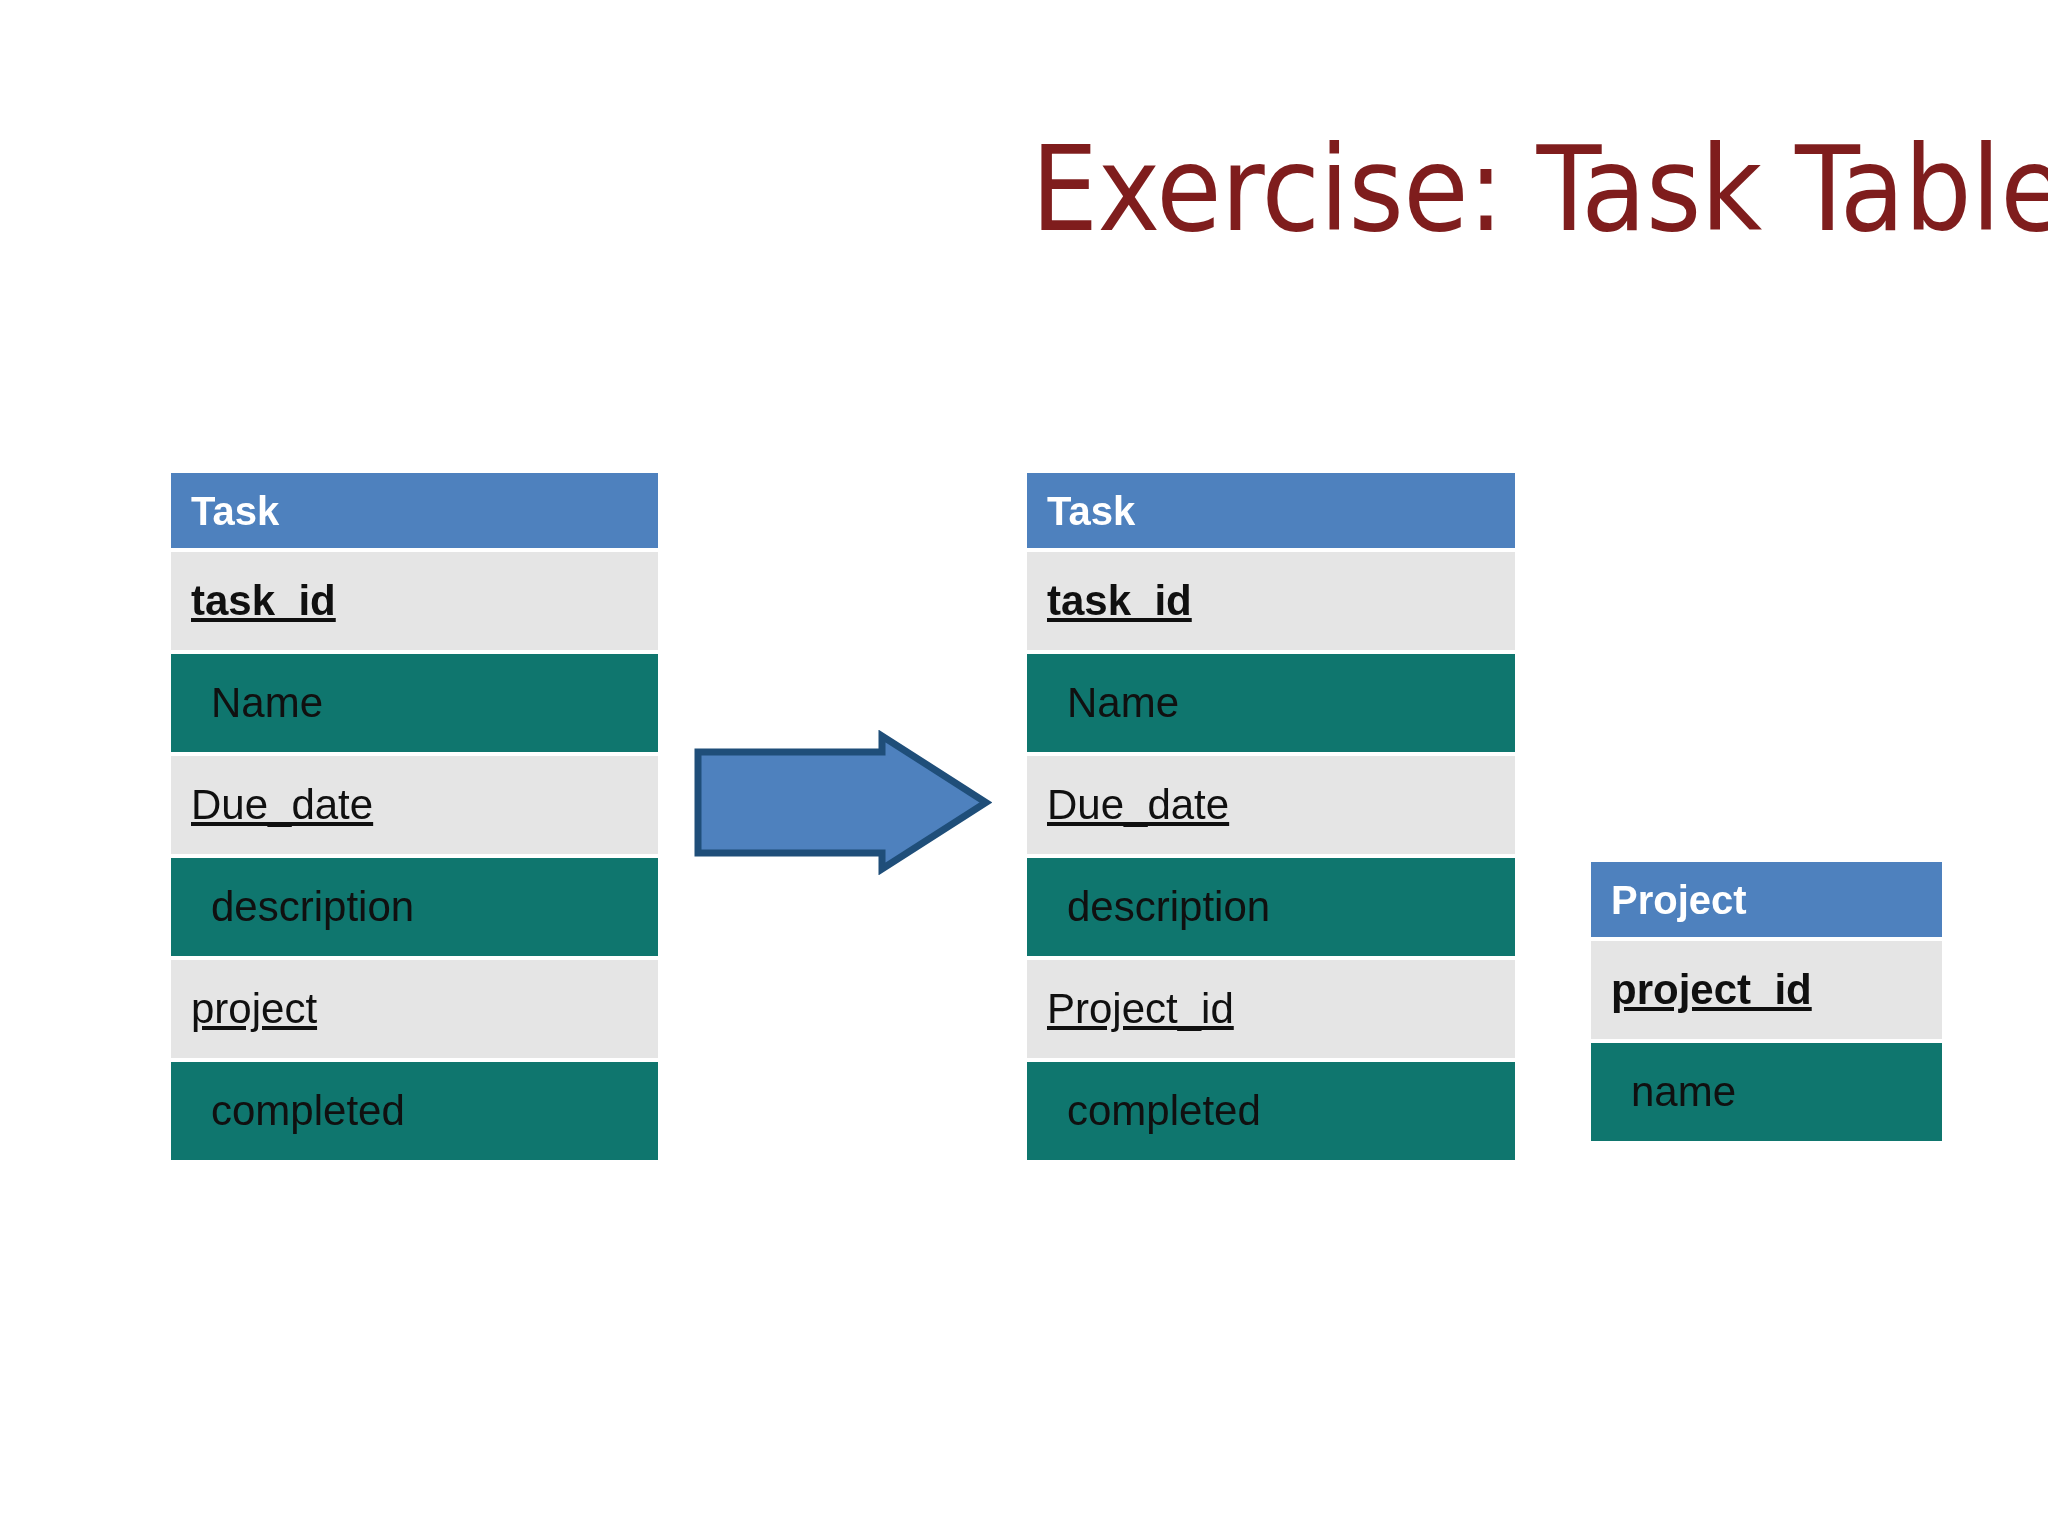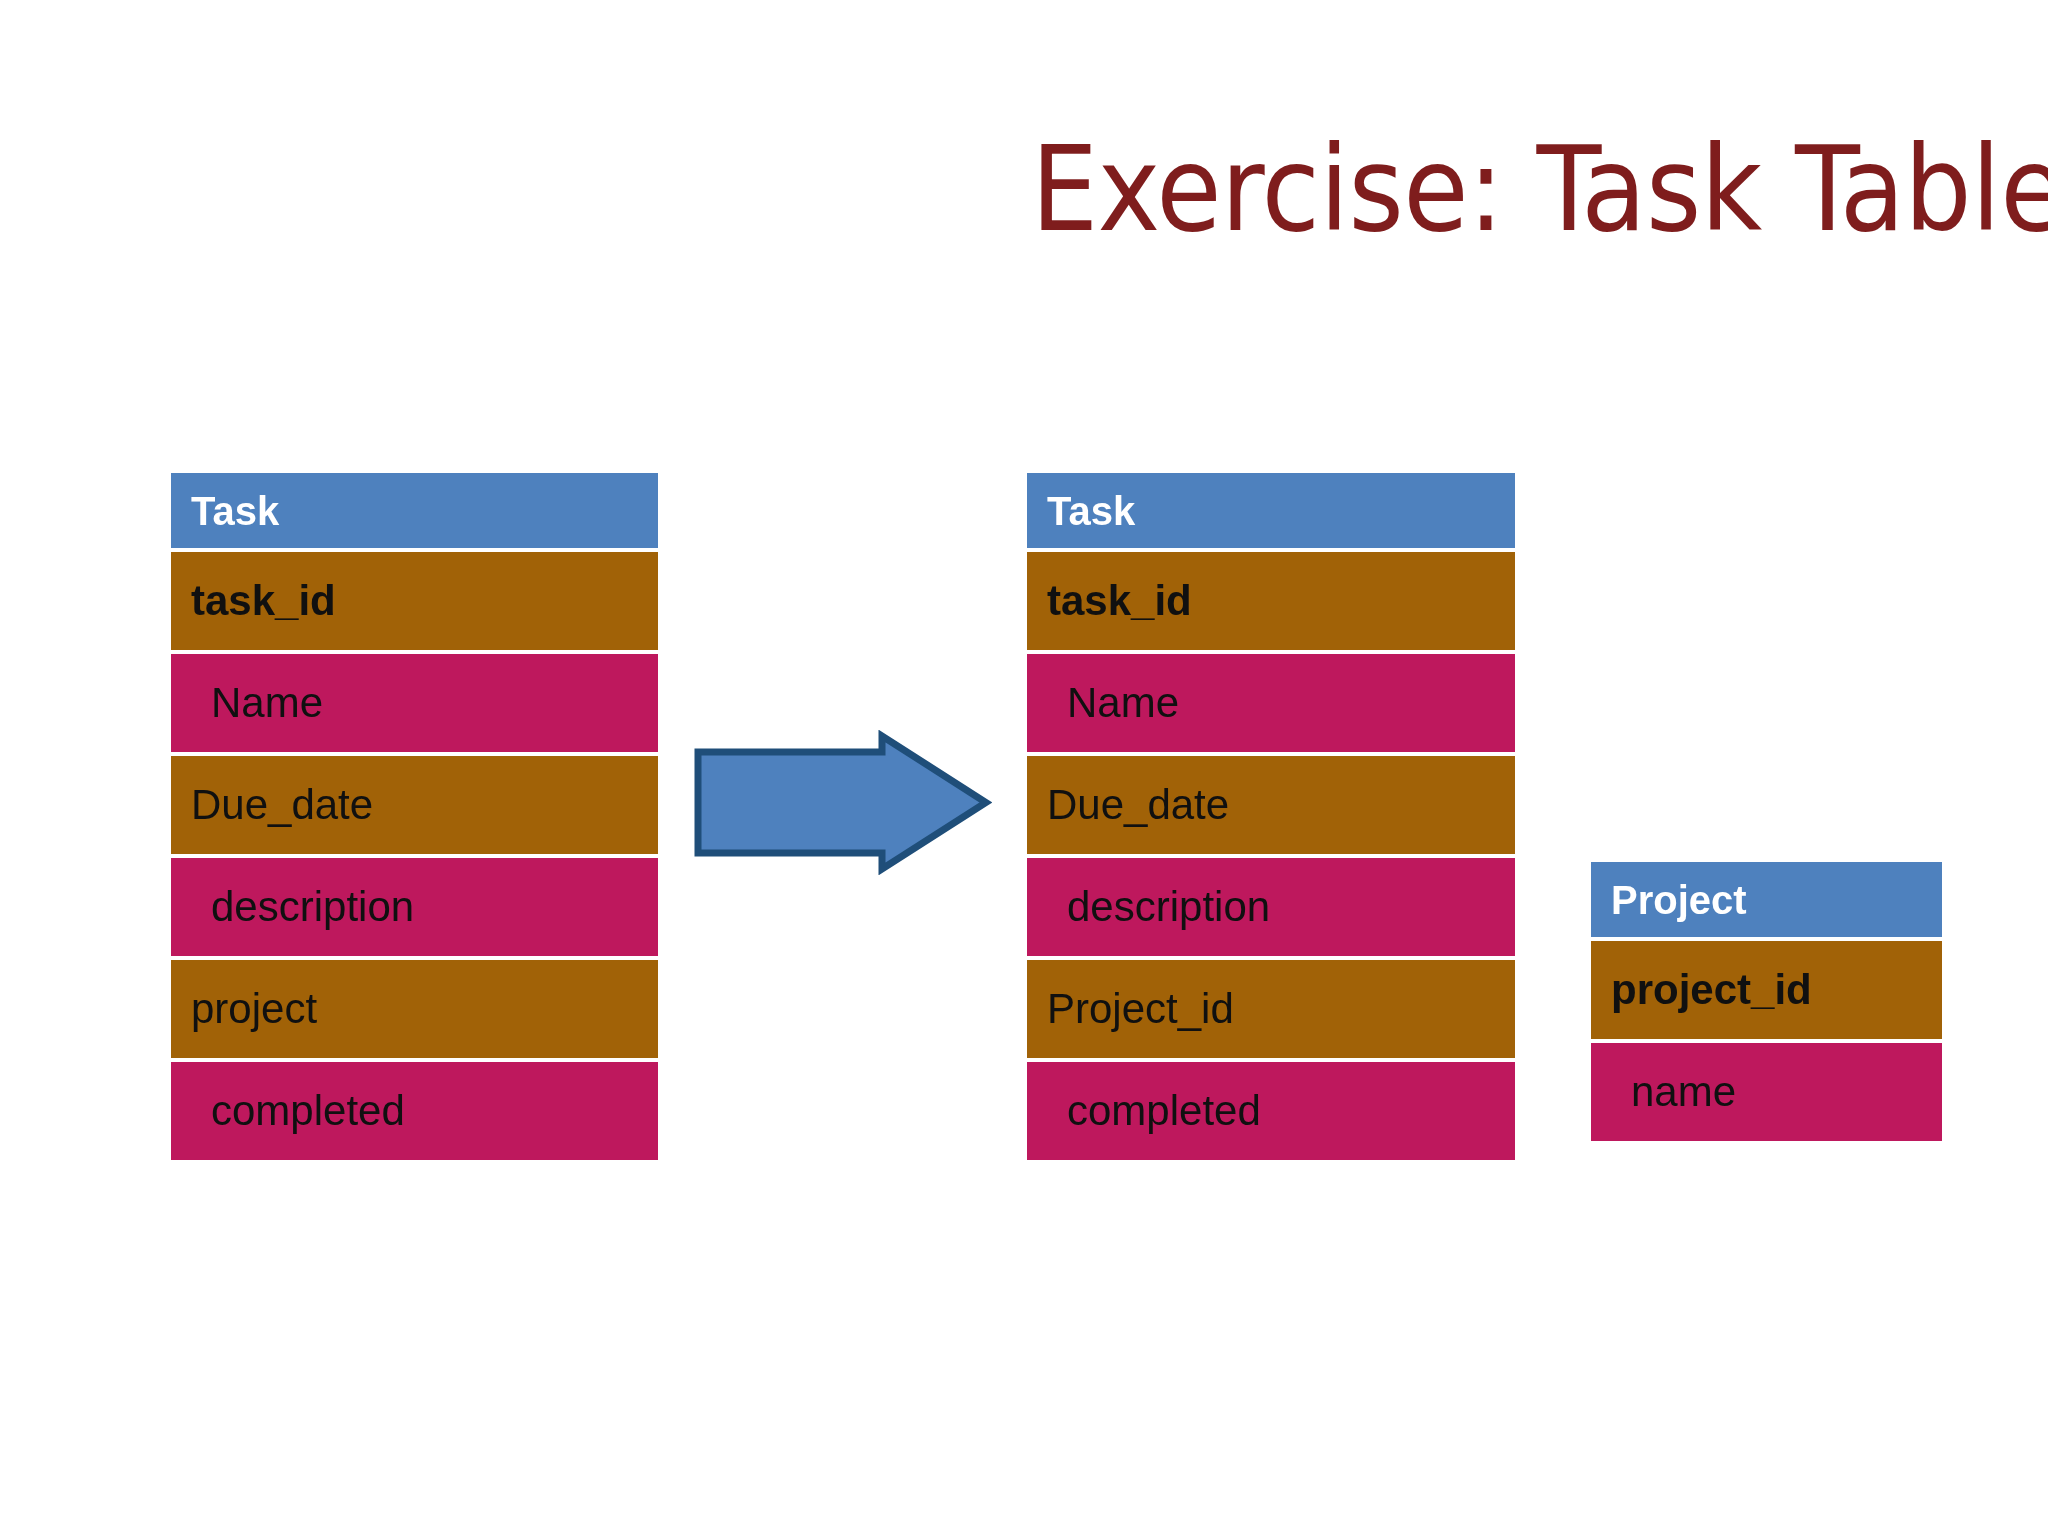--- a/index.html
+++ b/index.html
@@ -61,22 +61,22 @@
     box-sizing: border-box;
     display: flex;
     align-items: center;
     padding-left: 20px;
     height: 98px;
     font-size: 42px;
     color: #101010;
     line-height: 1;
     margin-top: 4px;
   }
-  .ent-row.shade-a { background: #a16207; }
-  .ent-row.shade-b { background: #be185d; padding-left: 40px; }
+  .ent-row.shade-a { background: #e5e5e5; text-decoration: underline; }
+  .ent-row.shade-b { background: #0f766e; padding-left: 40px; }
   .ent-row.key     { font-weight: bold; }
 
   
   #table-task-before {
     left: 171px;
     top: 461px;
     width: 487px;
   }
   #table-task-after {
     left: 1027px;

